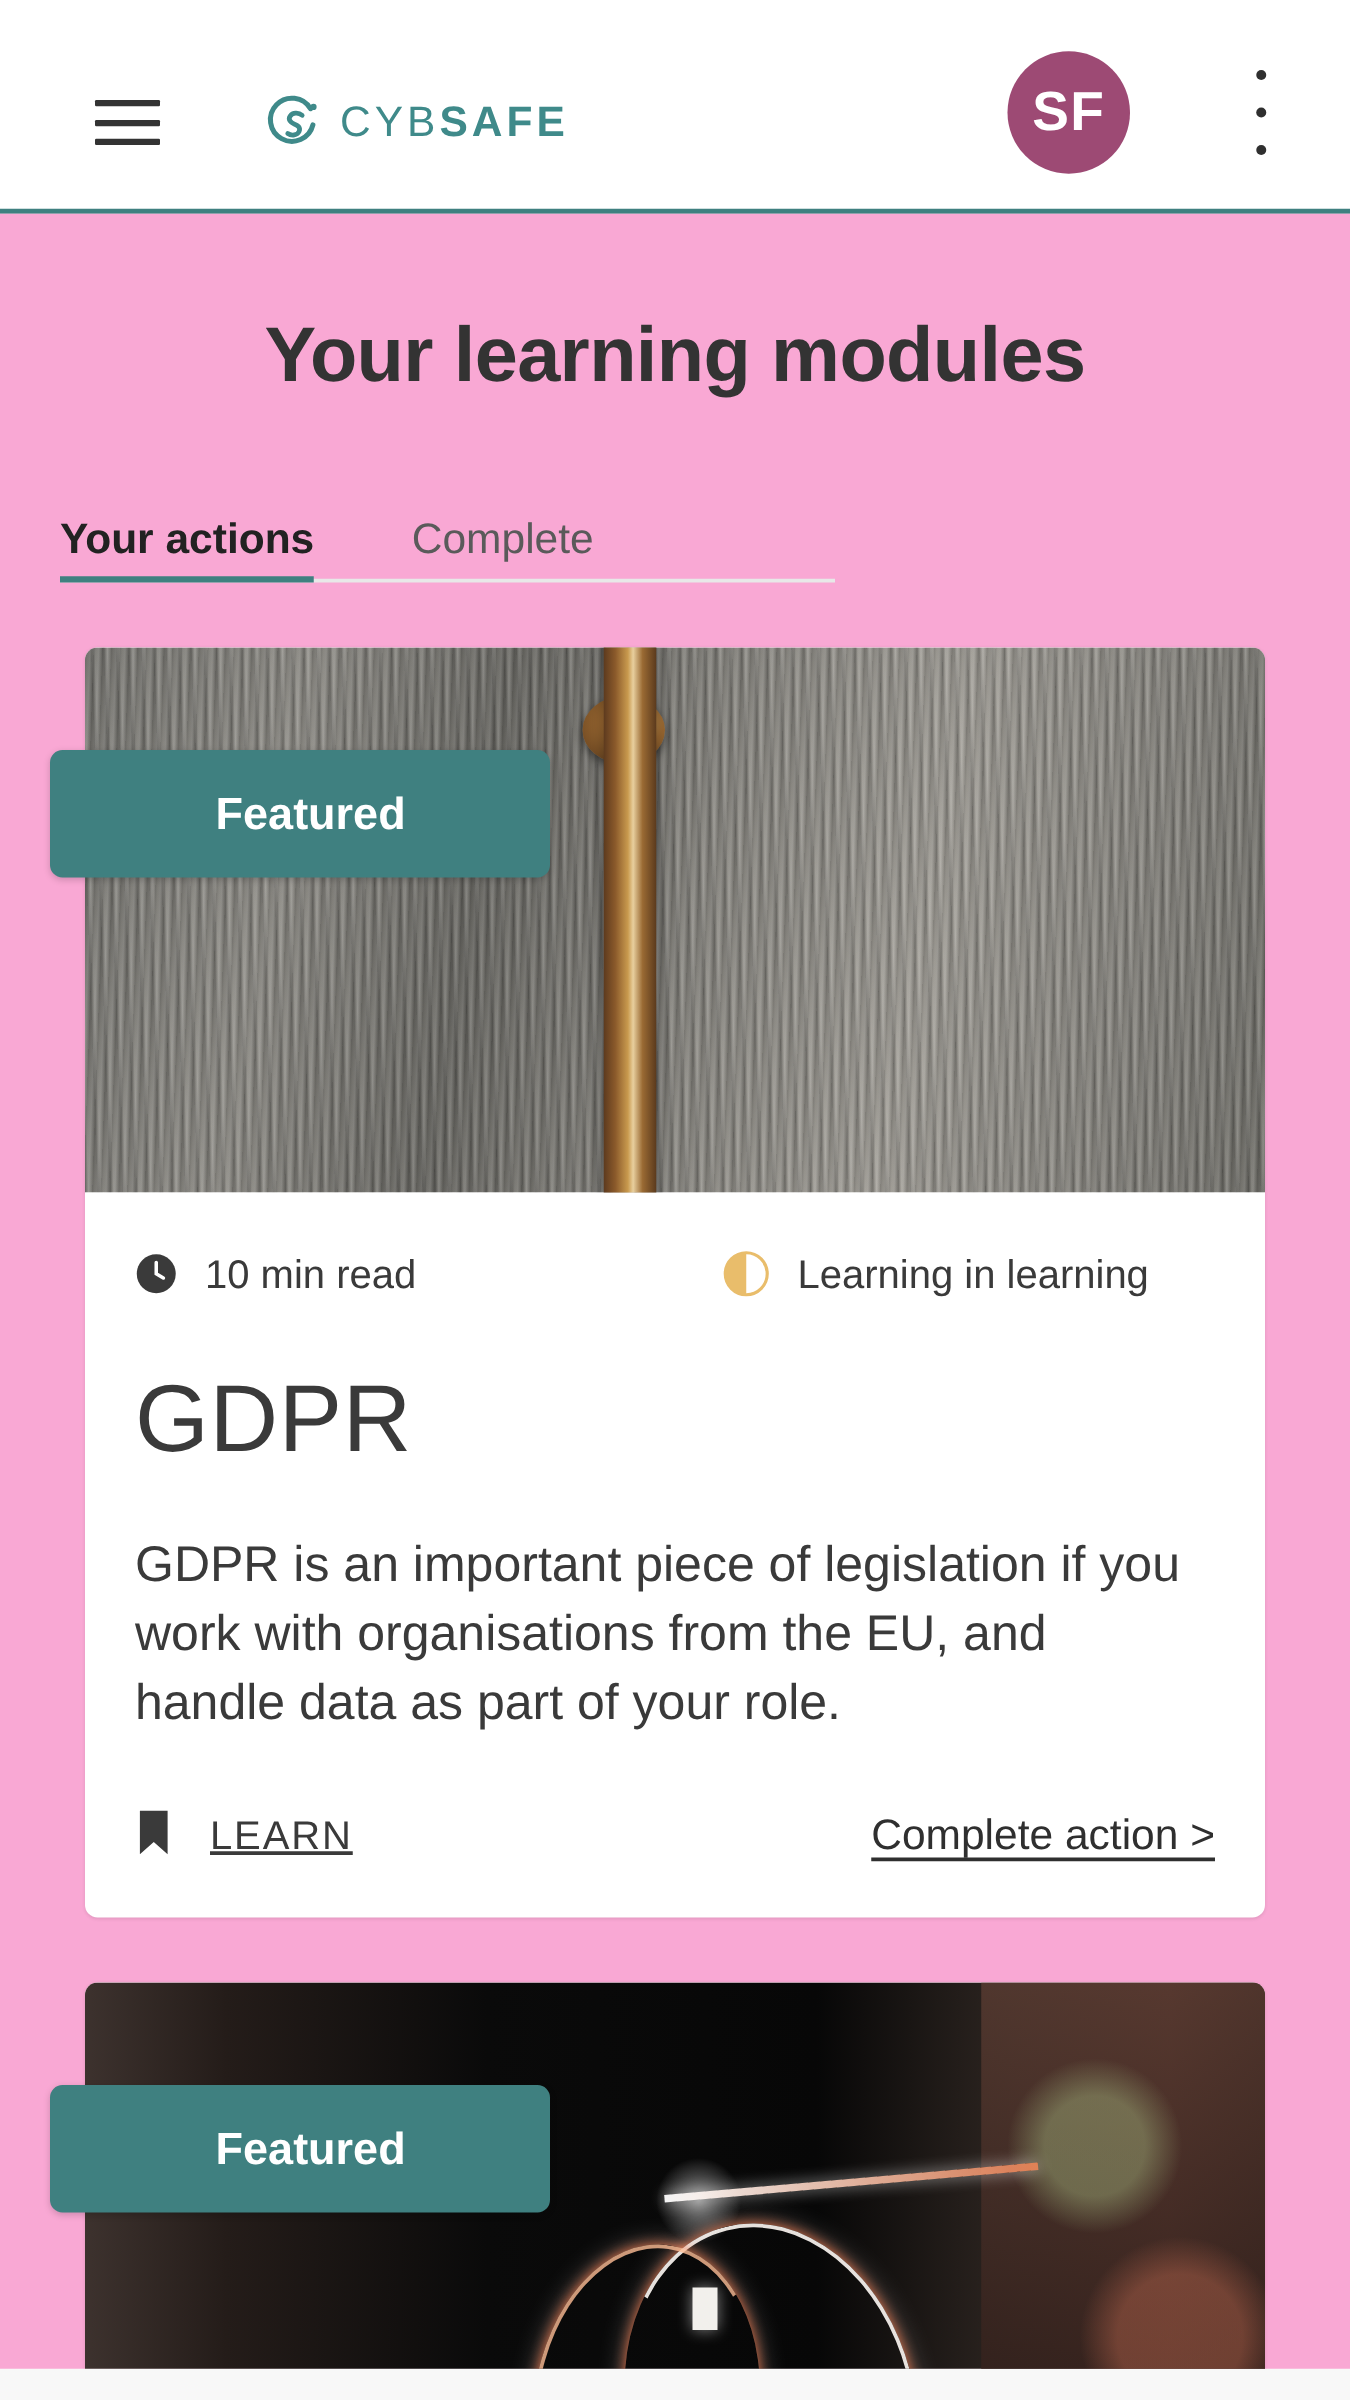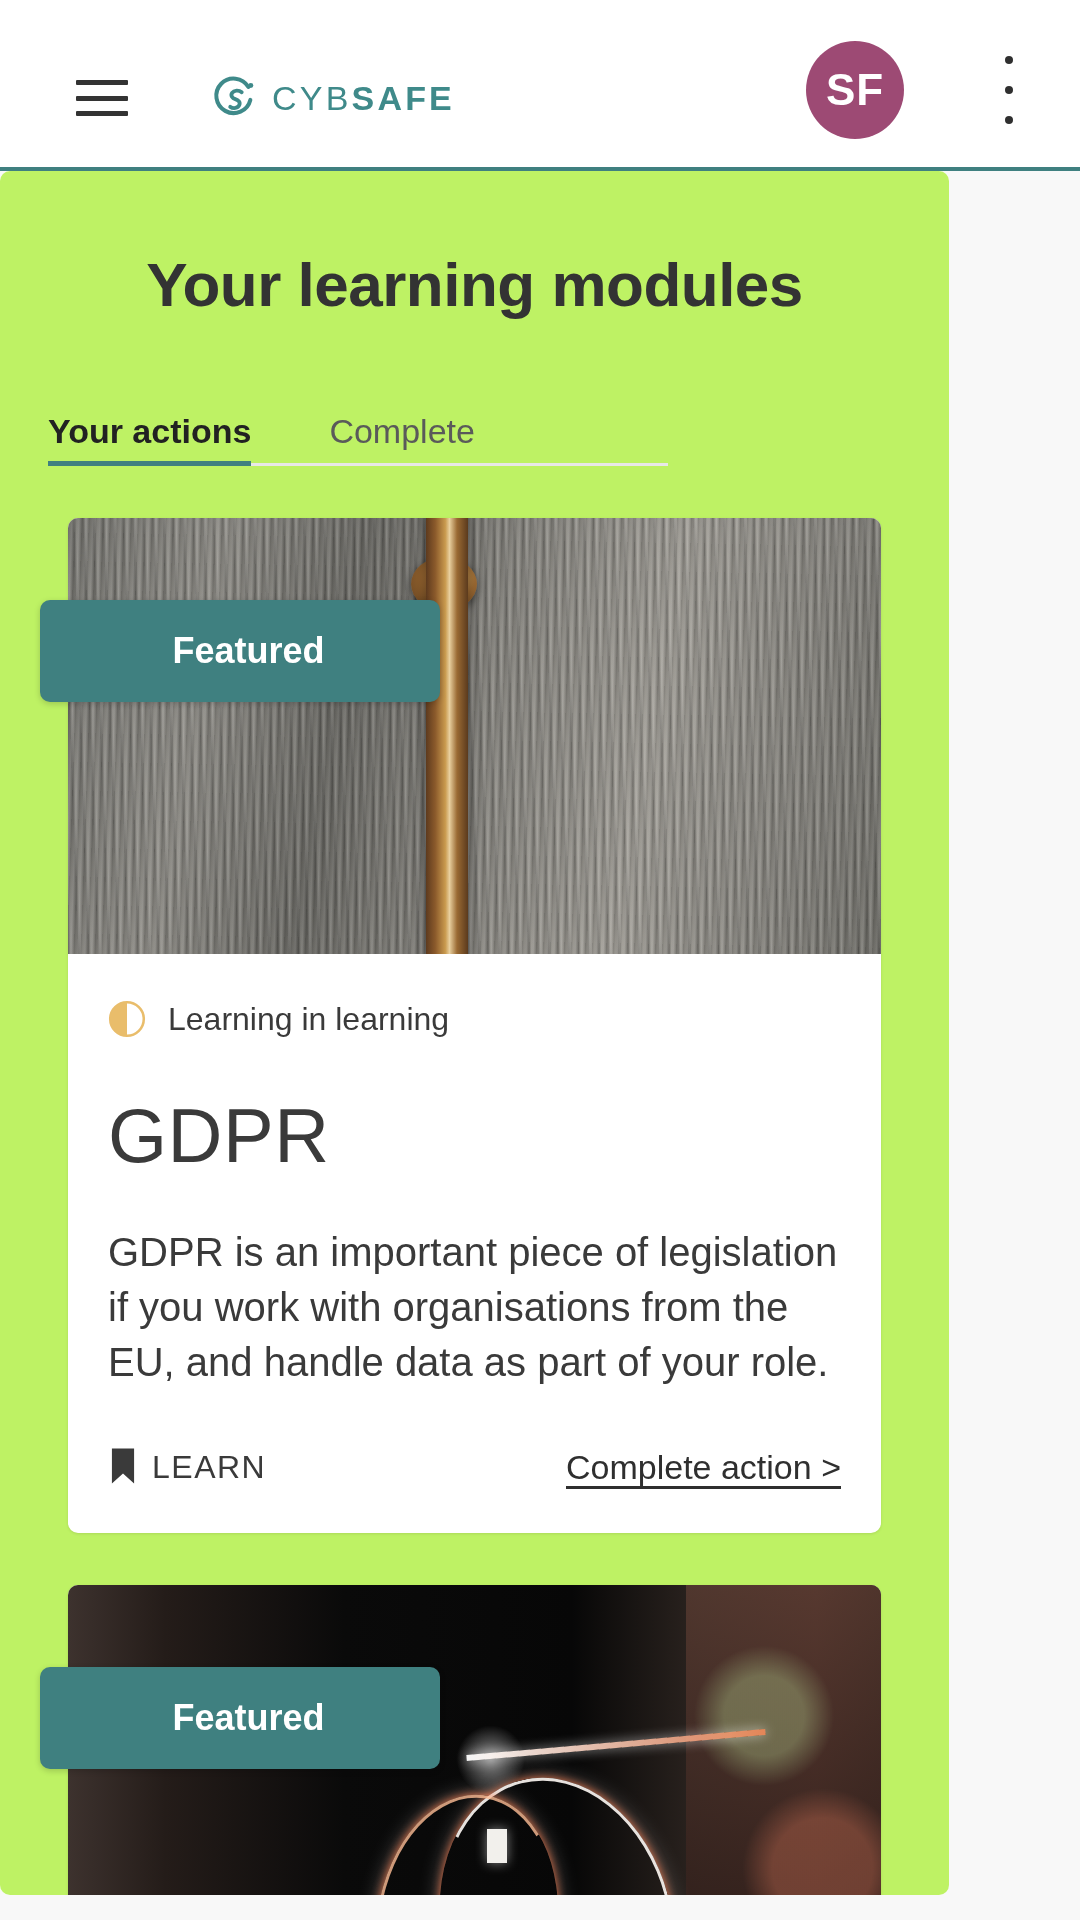--- a/index.html
+++ b/index.html
@@ -94,25 +94,24 @@
     display: block;
     width: 8px;
     height: 8px;
     border-radius: 50%;
     background: #2f2f2f;
   }
 
   
   .page {
     position: relative;
-    width: 949px;
+    width: 1080px;
     height: 1724px;
-    background: #bef264;
+    background: #f9a8d4;
     overflow: hidden;
-    border-radius: 10px;
   }
 
   .page-title {
     text-align: center;
     font-size: 62px;
     font-weight: 700;
     color: #333333;
     letter-spacing: -0.5px;
     padding-top: 78px;
   }
@@ -273,21 +272,22 @@
     display: flex;
     align-items: center;
     justify-content: space-between;
     padding: 56px 40px 44px 40px;
   }
   .footer-left { display: flex; align-items: center; }
   .footer-label {
     font-size: 32px;
     letter-spacing: 1.5px;
     color: #3a3a3a;
-    margin-left: 14px;
+    margin-left: 30px;
+    text-decoration: underline;
   }
   .footer-link {
     font-size: 34px;
     color: #2f2f2f;
     text-decoration: underline;
     text-underline-offset: 7px;
     cursor: pointer;
     white-space: nowrap;
   }
 </style>
@@ -337,20 +337,29 @@
       <div class="media-wood">
         <div class="knob"></div>
       </div>
     </div>
     <div class="featured-badge">Featured</div>
 
     <div class="card-body">
 
       <div class="meta-row">
 
+        <div class="meta-item left">
+          <span class="meta-icon">
+            <svg width="34" height="34" viewBox="0 0 24 24">
+              <circle cx="12" cy="12" r="11" fill="#3a3a3a"></circle>
+              <path d="M12 5.6V12l4 2.4" fill="none" stroke="#ffffff" stroke-width="2" stroke-linecap="round"></path>
+            </svg>
+          </span>
+          <span>10 min read</span>
+        </div>
 
         <div class="meta-item">
           <span class="meta-icon">
             <svg width="38" height="38" viewBox="0 0 24 24">
               <circle cx="12" cy="12" r="10.6" fill="#ffffff" stroke="#e9bd6b" stroke-width="1.6"></circle>
               <path d="M12 1.4A10.6 10.6 0 0 0 12 22.6Z" fill="#e9bd6b"></path>
             </svg>
           </span>
           <span>Learning in learning</span>
         </div>

